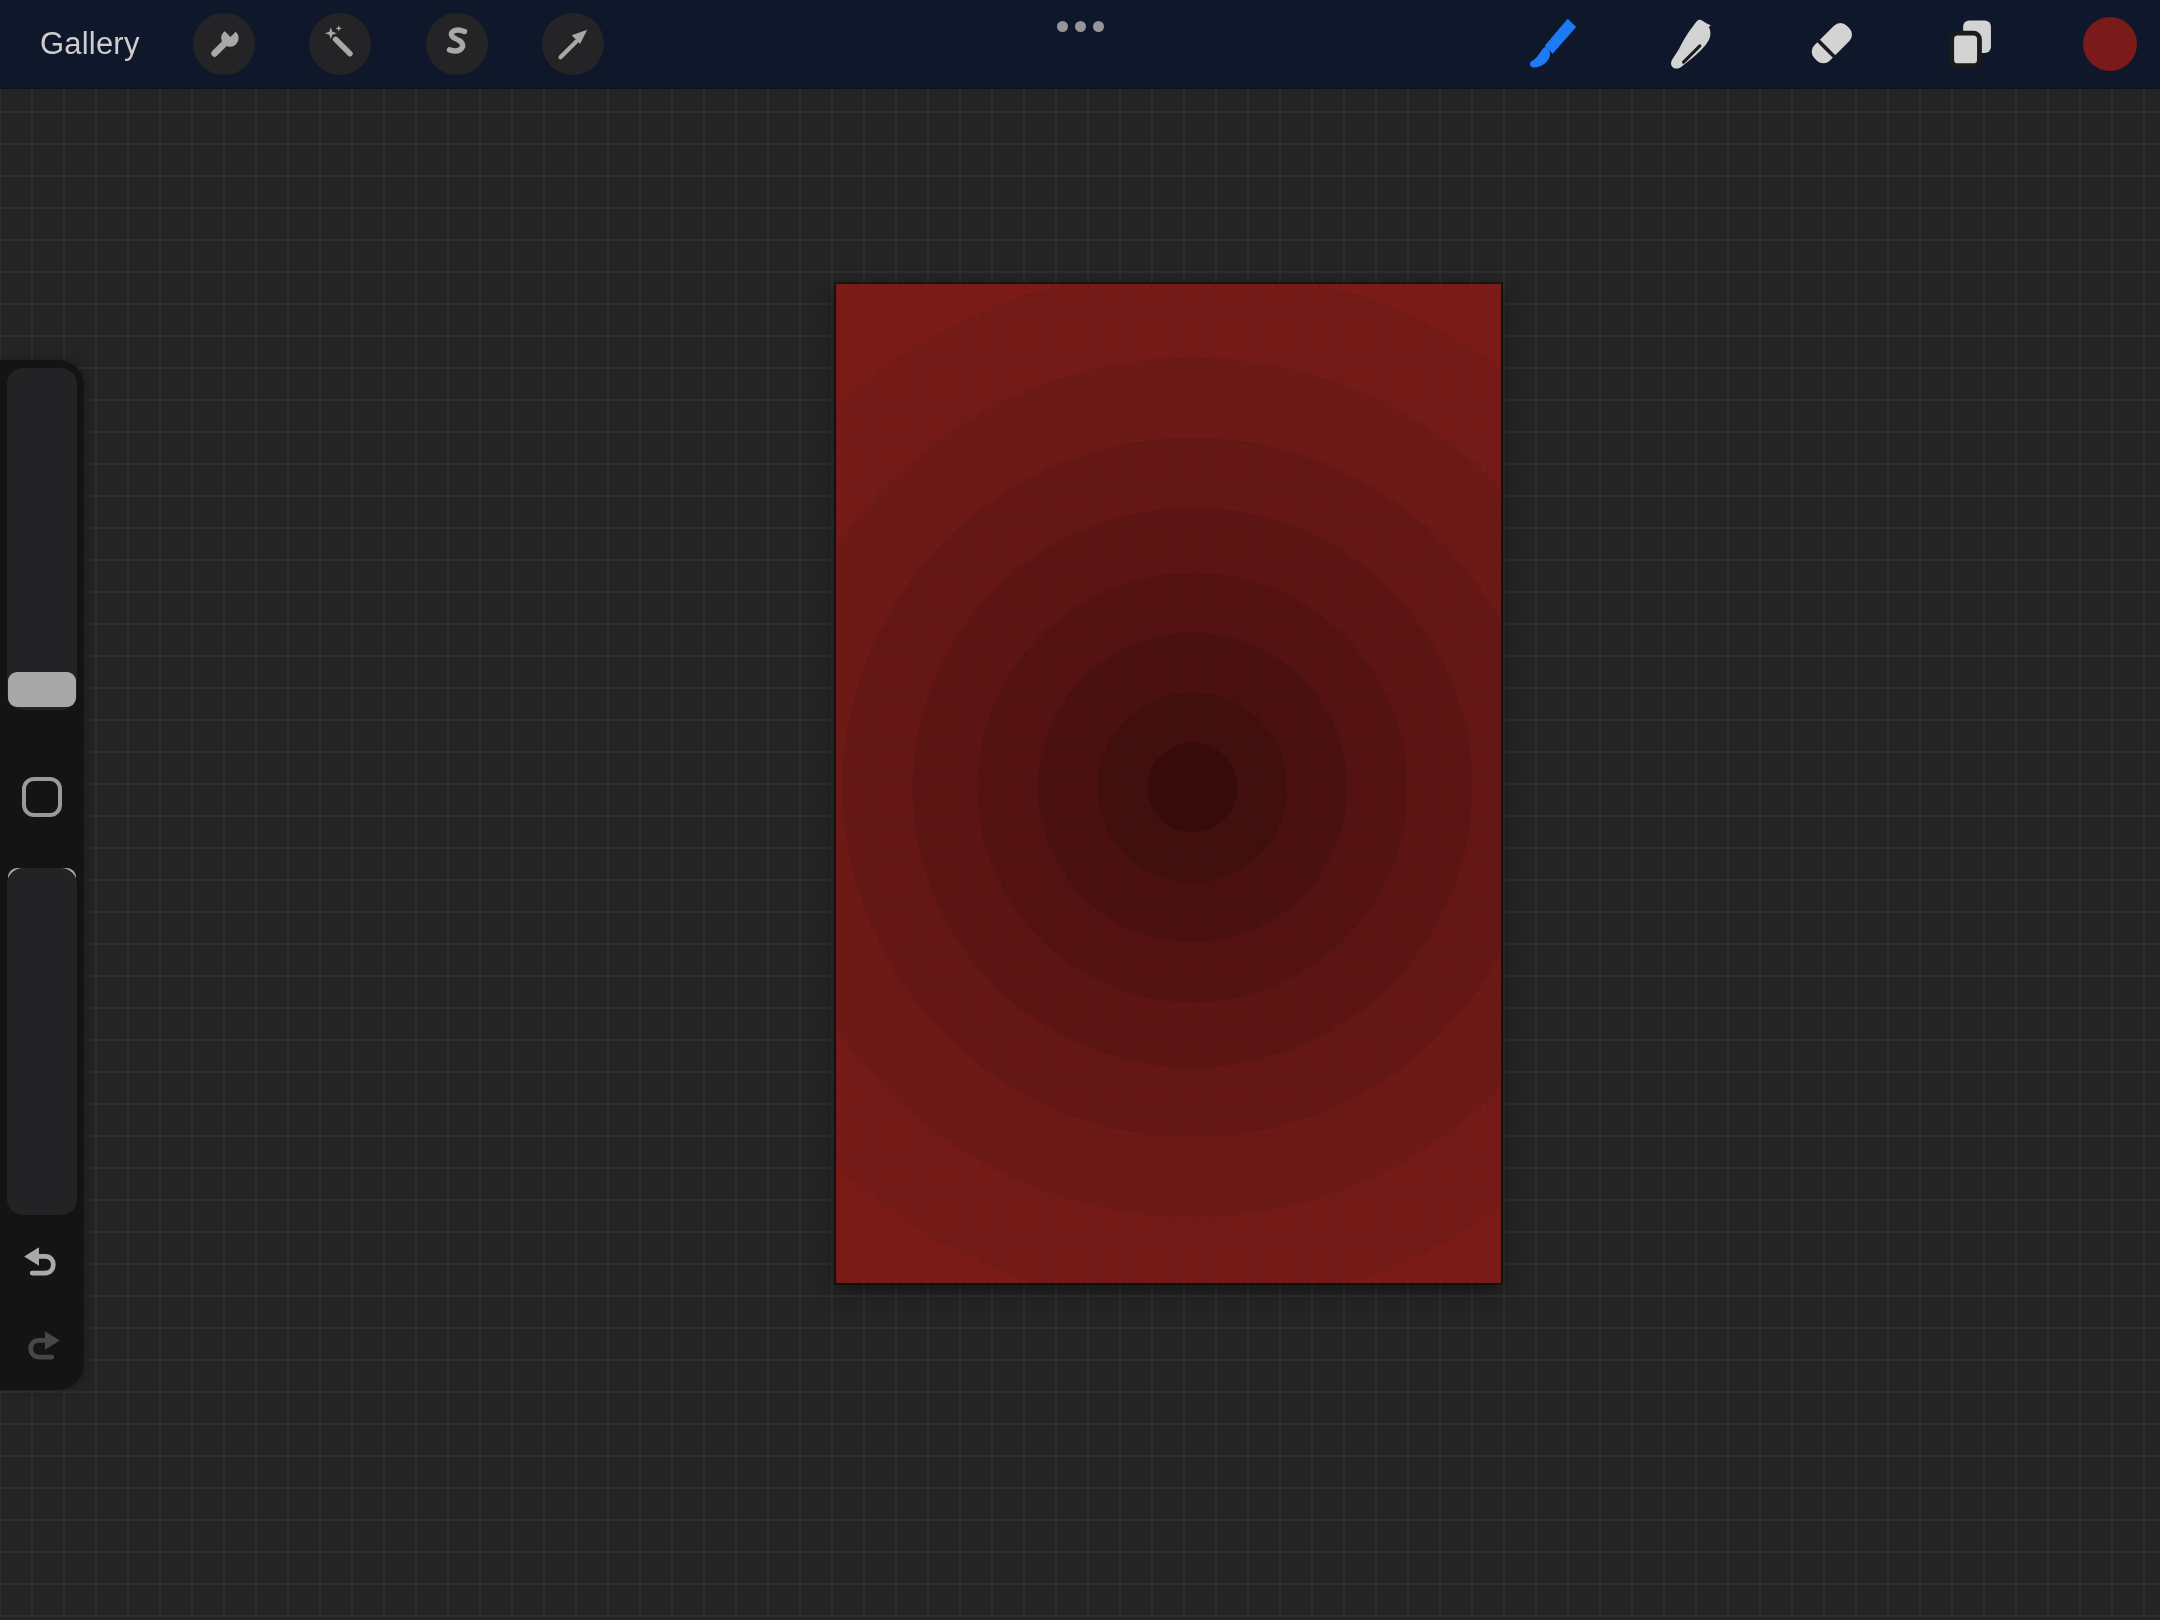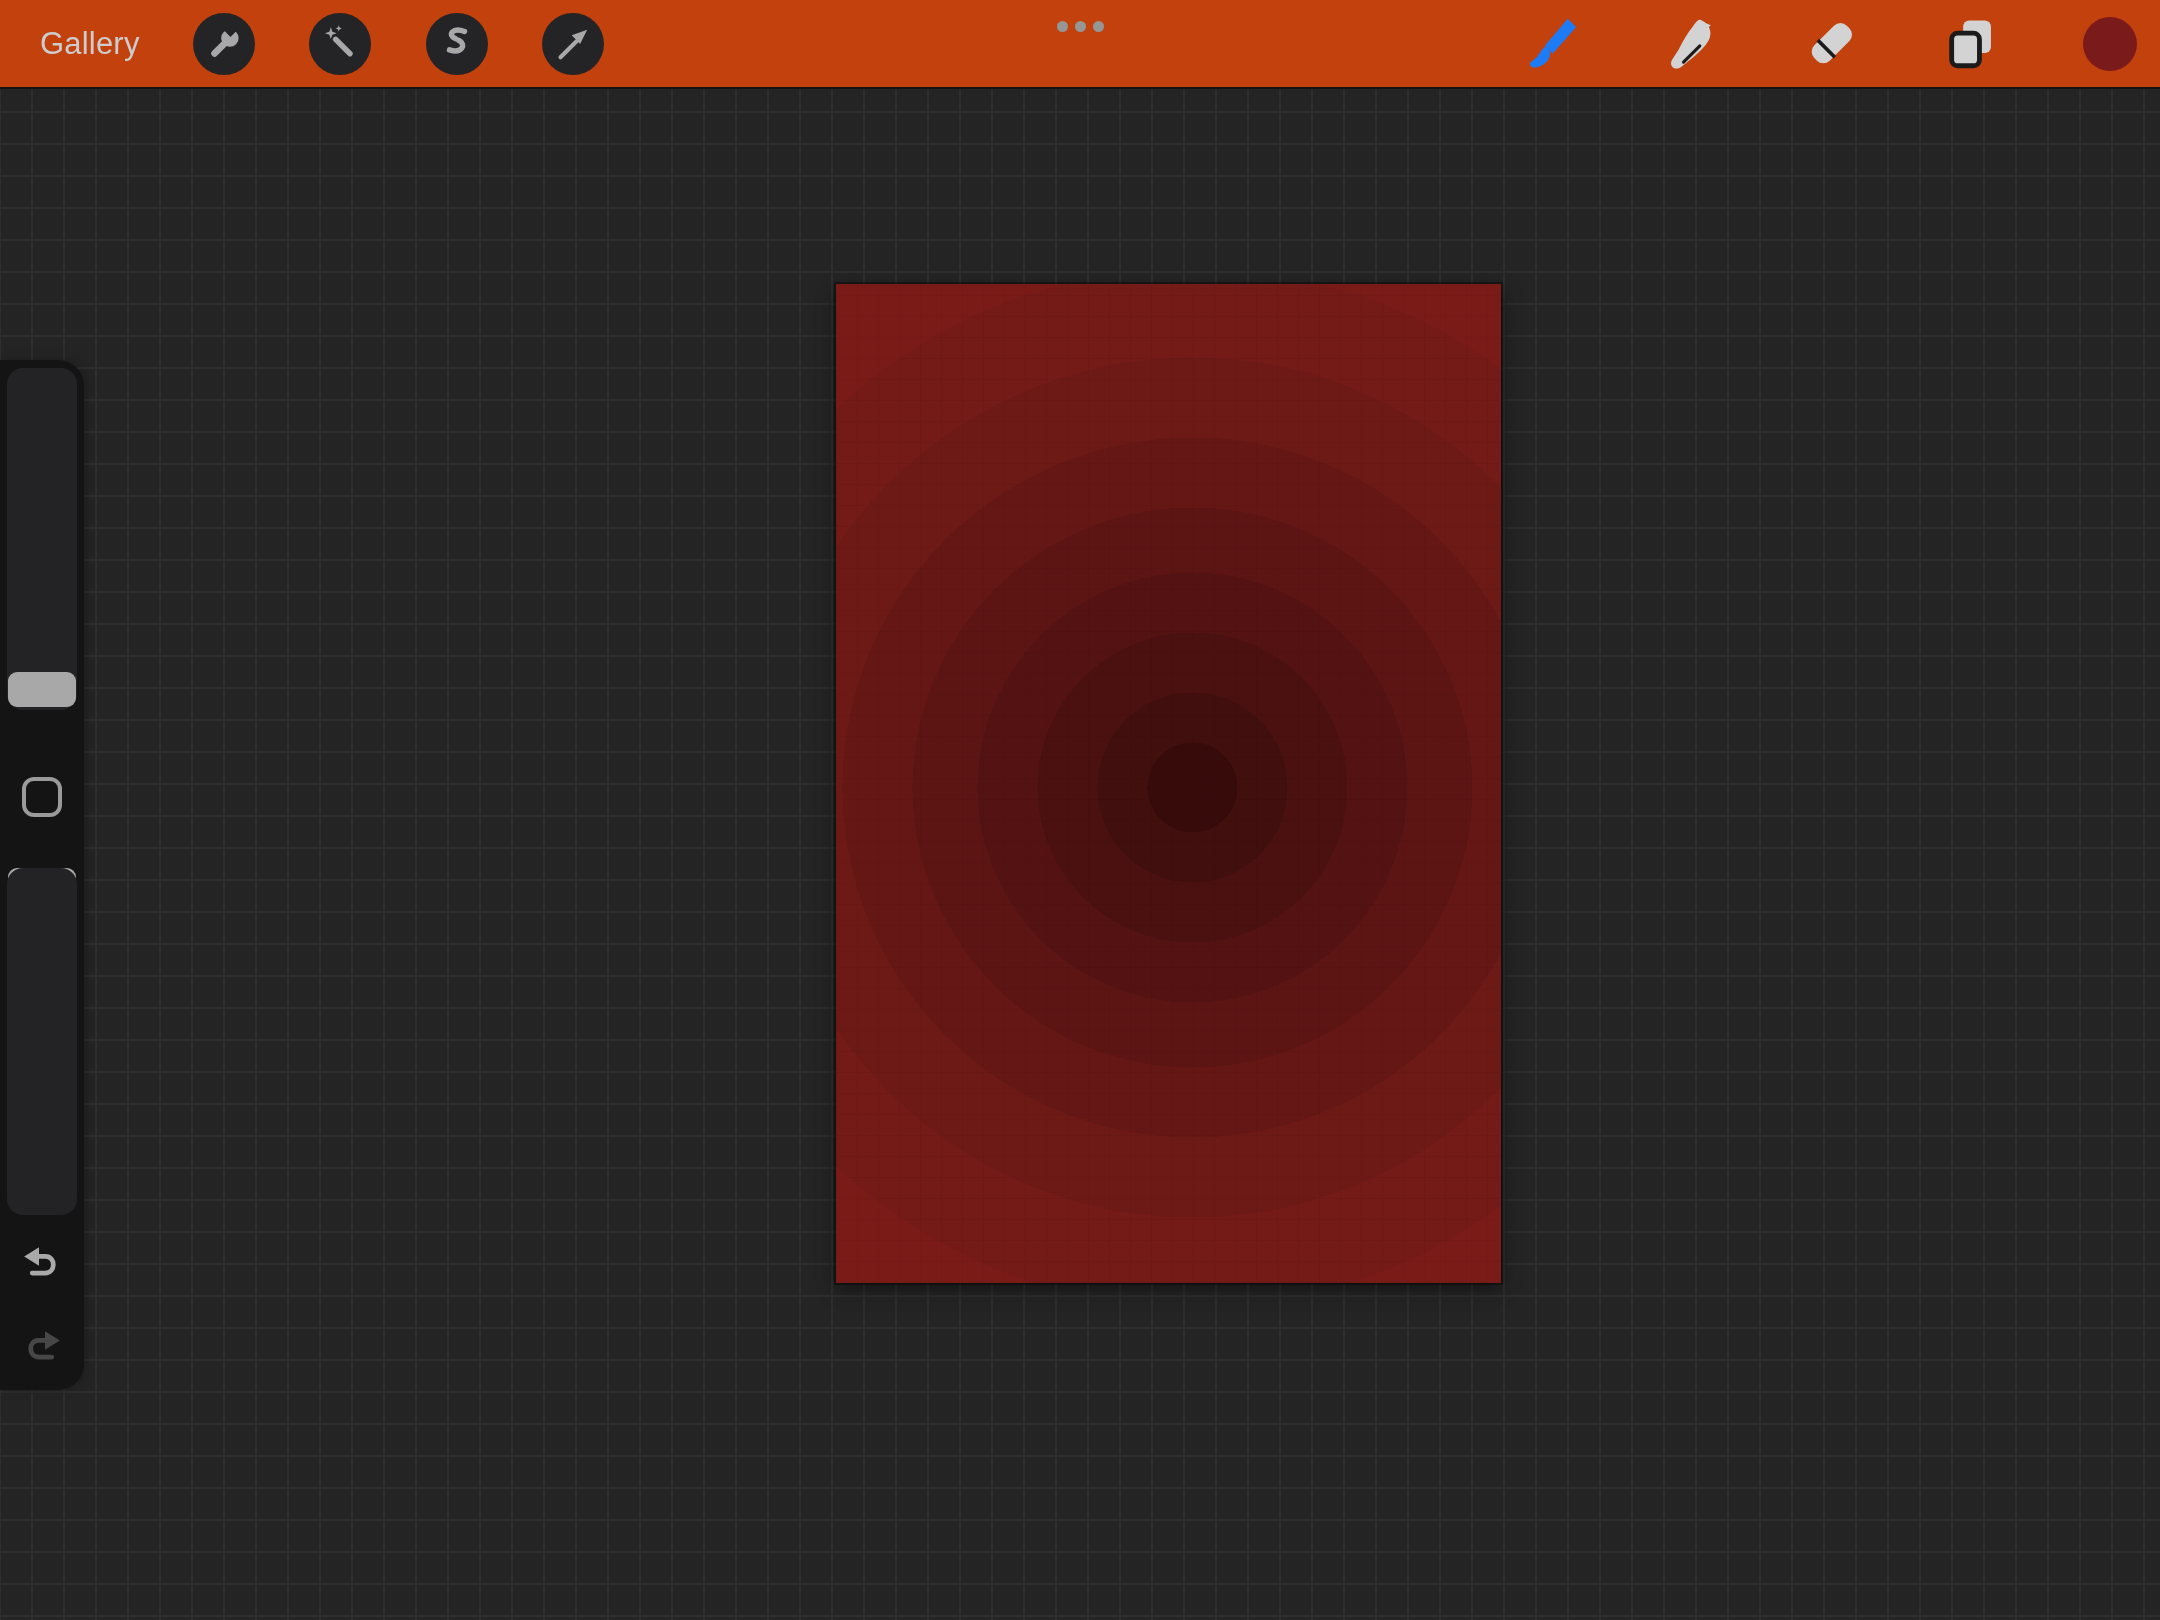--- a/index.html
+++ b/index.html
@@ -14,21 +14,21 @@
     background-color:#242425;
     background-image:
       linear-gradient(#2e2e30 2px, transparent 2px),
       linear-gradient(90deg, #2e2e30 2px, transparent 2px);
     background-size:32px 32px;
     background-position:-1px -8px;
   }
   
   #topbar{
     position:absolute;left:0;top:0;width:2160px;height:87px;
-    background:#c2410c;border-bottom:2px solid #141415;z-index:30;
+    background:#0f172a;border-bottom:2px solid #141415;z-index:30;
   }
   .gallery-btn{
     position:absolute;left:40px;top:0;height:87px;line-height:87px;
     color:#cdcdcd;font-size:31px;letter-spacing:.2px;cursor:default;
   }
   .tool-circle{
     position:absolute;top:13px;width:62px;height:62px;border-radius:50%;
     background:#242426;color:#a8a8a8;display:flex;align-items:center;justify-content:center;
   }
   .tool-circle svg{width:40px;height:40px;display:block;}

